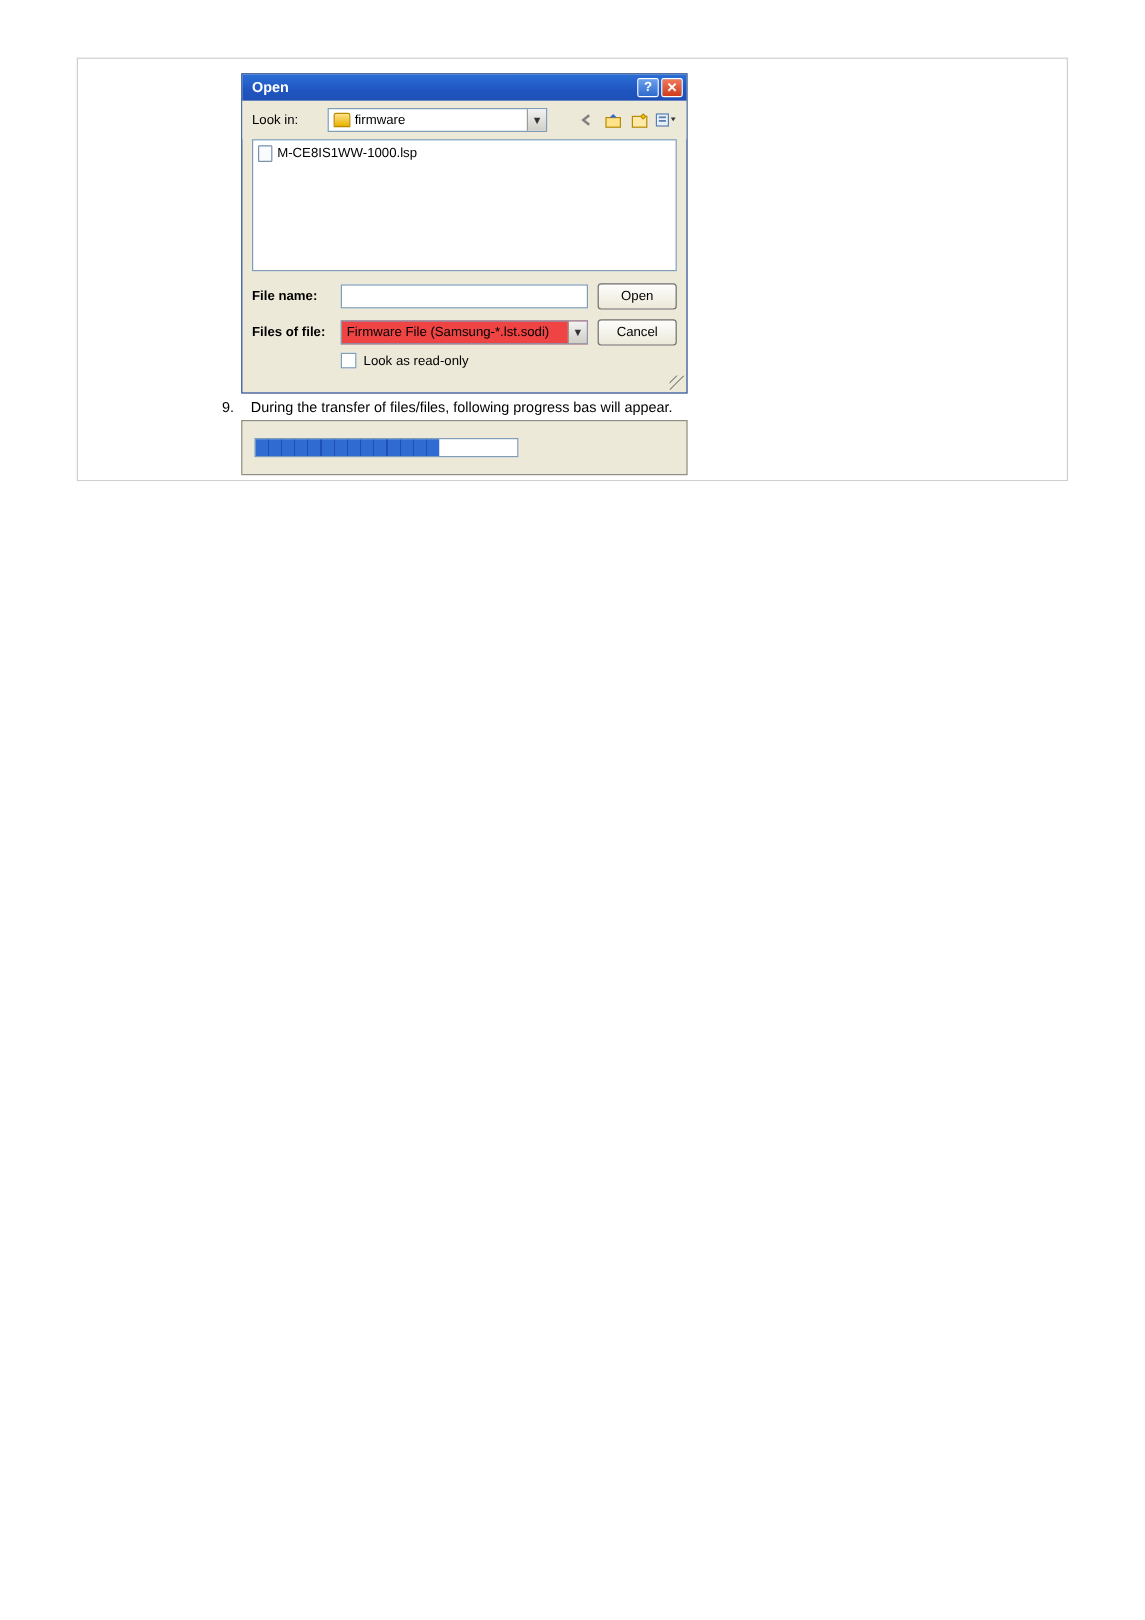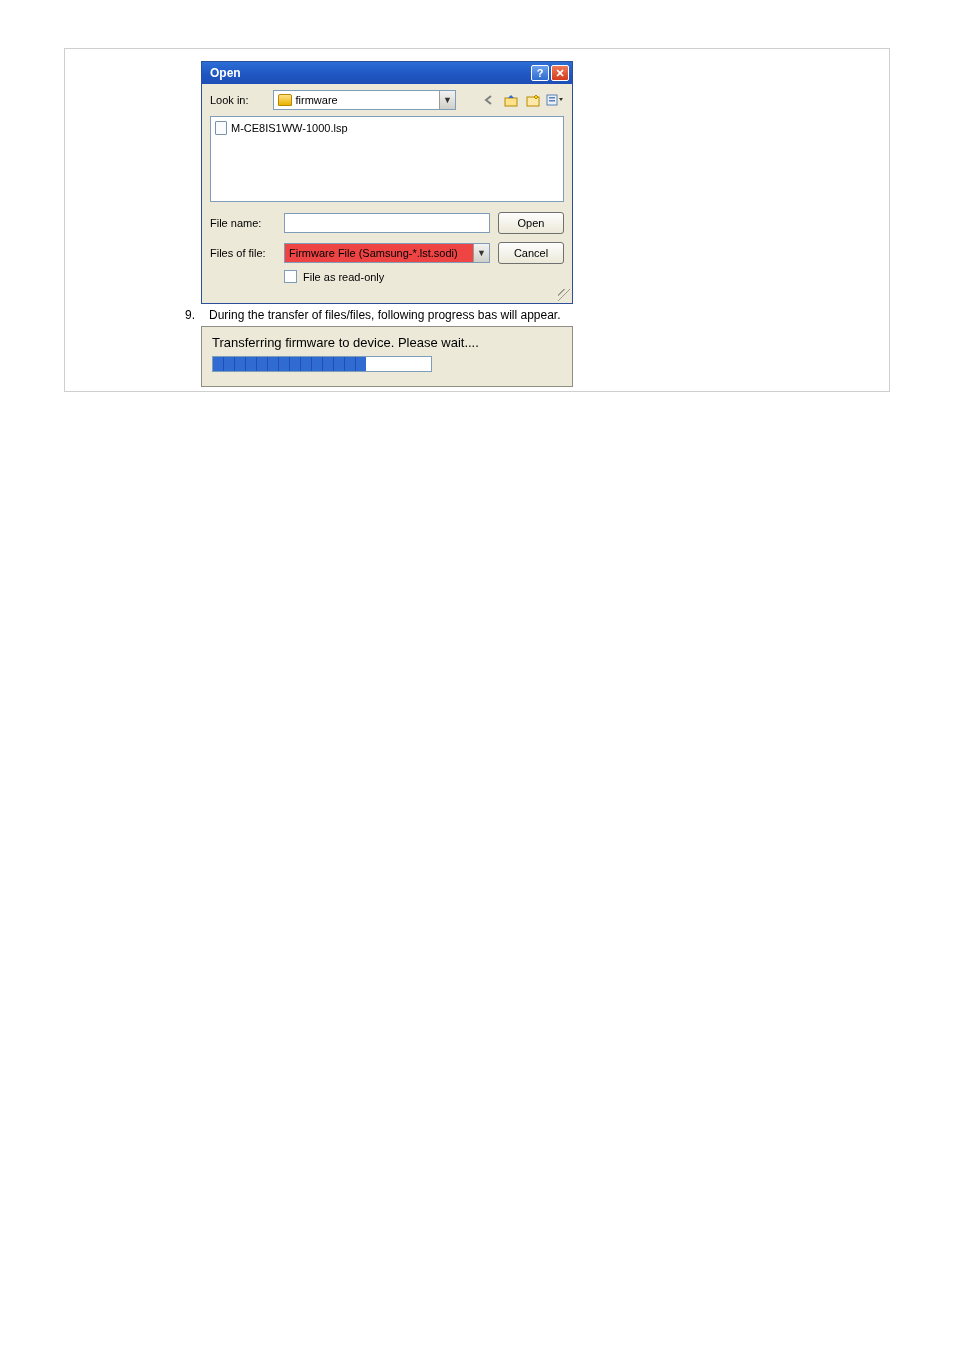--- a/index.html
+++ b/index.html
@@ -82,34 +82,34 @@
   .nav-ic {
     width:18px; height:18px;
     display:flex;align-items:center;justify-content:center;
     color:#555; font-size:12px;
   }
   .nav-ic svg { display:block; }
   .filelist {
     background:#fff;
     border:1px solid #7f9db9;
     margin: 0 8px;
-    height: 86px;
+    height: 110px;
     padding: 4px;
     font-size: 11px;
   }
   .file-item { display:flex; align-items:center; gap:4px; }
   .file-ic {
     width:12px; height:14px;
     border:1px solid #7a93ab;
     background:#f9fbff;
     border-radius:1px;
   }
   .bottom-rows { padding: 10px 8px 6px 8px; }
   .brow { display:flex; align-items:center; gap:8px; margin-bottom:8px; }
-  .brow .lbl { width: 66px; }
+  .brow .lbl { width: 66px; font-weight: bold; }
   .textin {
     flex:1;
     height:20px;
     background:#fff;
     border:1px solid #7f9db9;
     padding:0 4px;
     font-size:11px;
   }
   .cbox {
     flex:1;
@@ -239,34 +239,33 @@
       <div class="brow">
         <span class="lbl">Files of file:</span>
         <div class="cbox">
           <span class="txt">Firmware File (Samsung-*.lst.sodi)</span>
           <span class="arrow">▼</span>
         </div>
         <div class="btn">Cancel</div>
       </div>
       <div class="chkrow">
         <span class="chk"></span>
-        <span>File as read-only</span>
+        <span>Look as read-only</span>
       </div>
     </div>
     <div class="resize-grip">
         <div class="grip"></div>
       </div>
   </div>
 
   <div class="instr-row">
     <span class="num">9.</span>
     <span class="text">During the transfer of files/files, following progress bas will appear.</span>
   </div>
 
   <div class="progress-panel">
-    <div>Transferring firmware to device. Please wait....</div>
     <div class="progress-bar">
       <div class="progress-fill" style="width:70%"></div>
     </div>
   </div>
 
 
 </div>
 
 </body></html>

